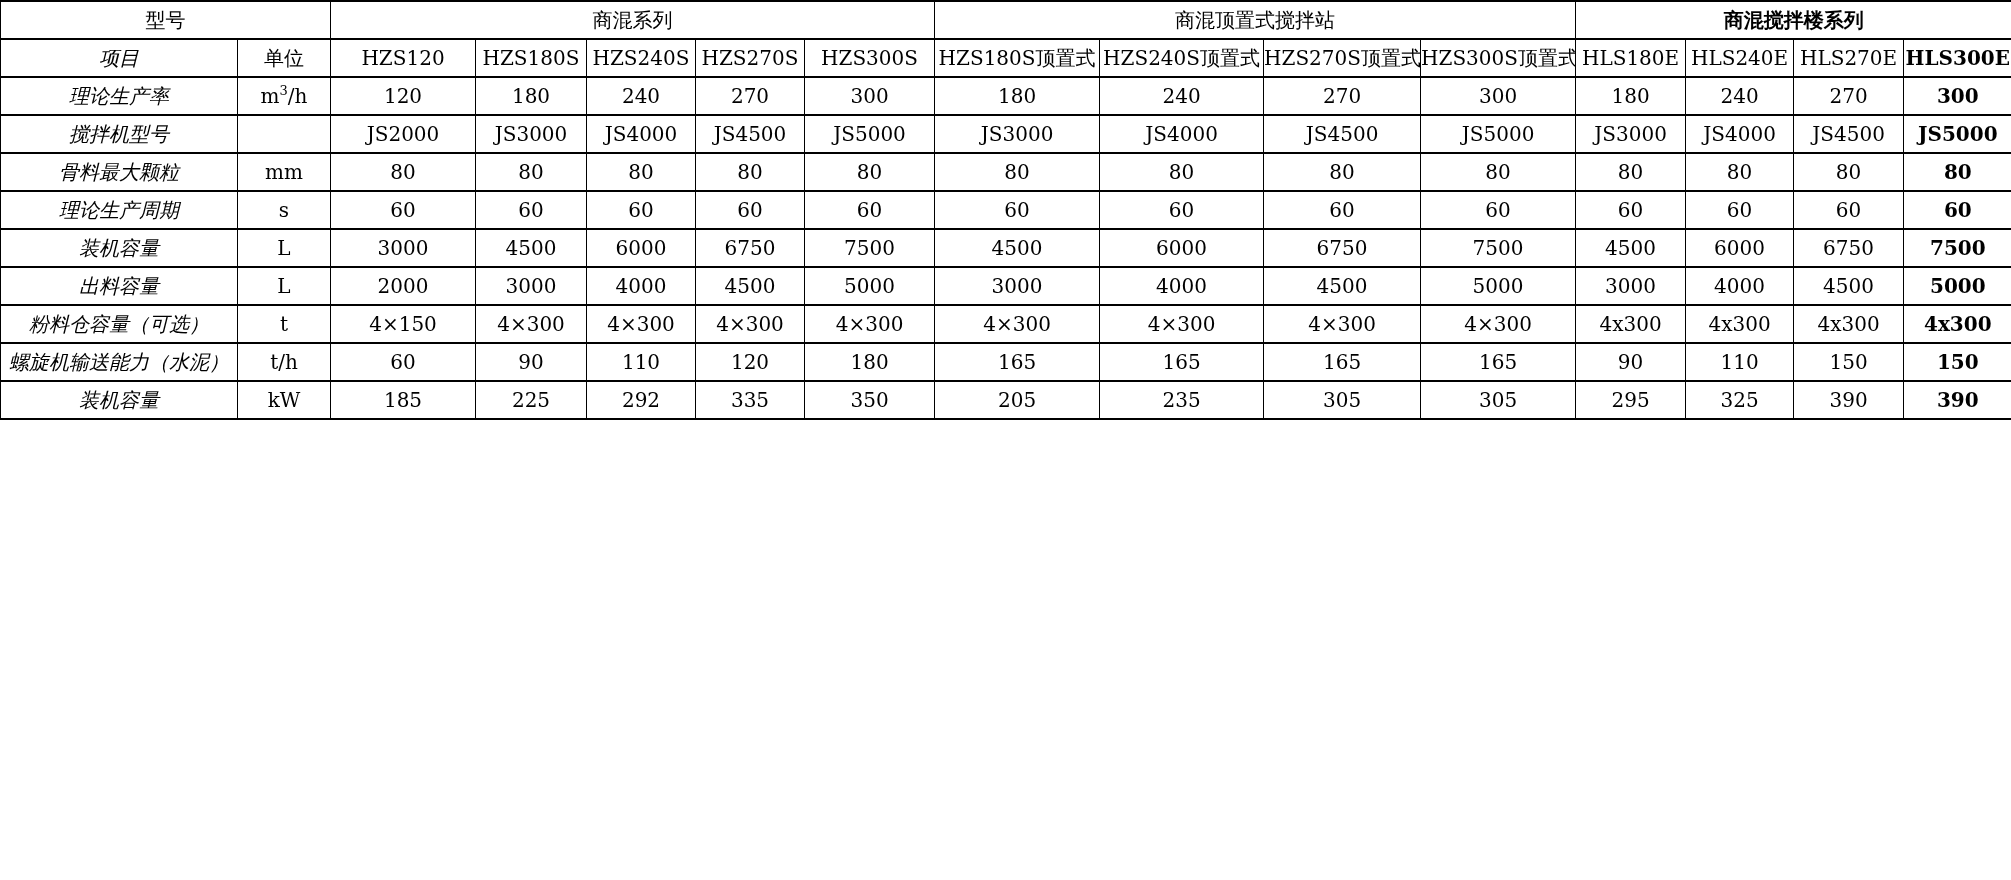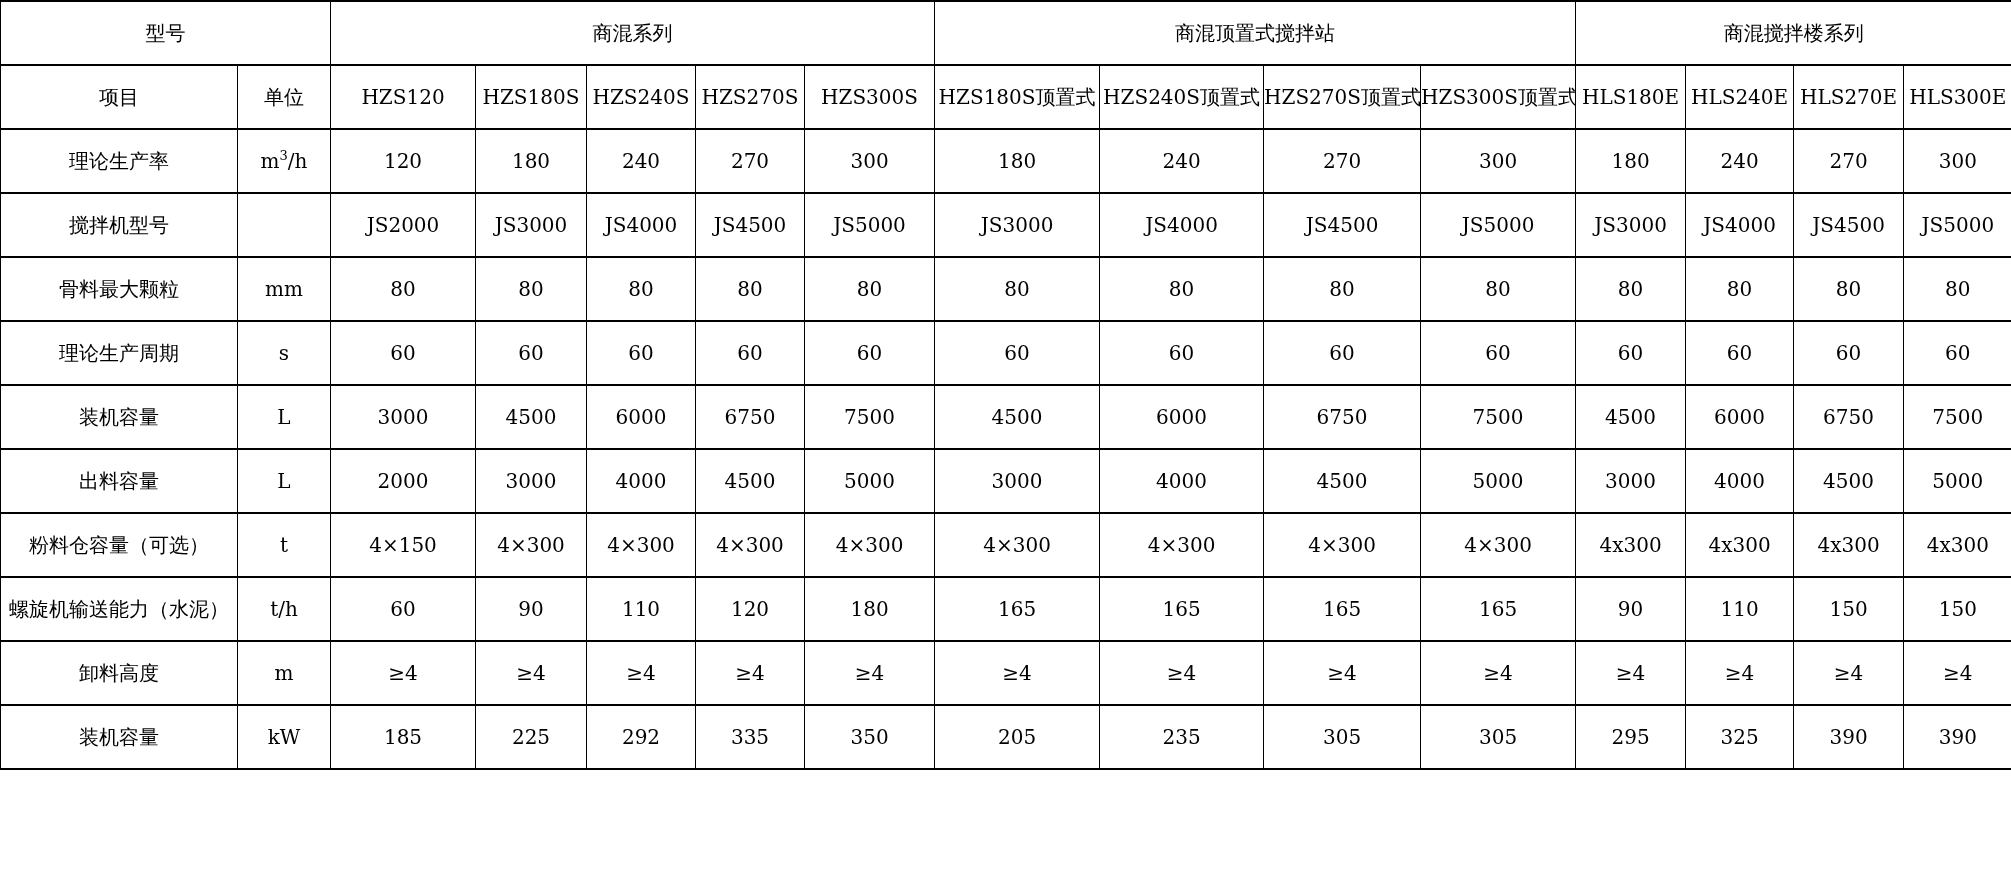--- a/index.html
+++ b/index.html
@@ -26,26 +26,26 @@
     padding: 0;
     text-align: center;
     vertical-align: middle;
     font-weight: normal;
     font-size: 20px;
     line-height: 1.1;
     overflow: hidden;
     white-space: nowrap;
     background: #ffffff;
   }
-  table.spec tr { height: 64px; }
-  table.spec td:last-child, table.spec th:last-child { border-right: none; }
+  table.spec tr { height: 38px; }
+  table.spec td:last-child, table.spec th:last-child { border-right: none; font-weight: bold; }
   .unit-cell { font-size: 19px; }
   .model-cell { font-size: 19px; letter-spacing: 0px; }
   .section-cell { font-size: 21px; }
-  .item-cell { font-size: 20px; }
+  .item-cell { font-size: 20px; font-style: italic; }
   sup.u3 { font-size: 13px; vertical-align: super; line-height: 0; }
 </style>
 </head>
 <body>
 
 <table class="spec">
   <colgroup>
       <col style="width: 237px;">
       <col style="width: 93px;">
       <col style="width: 145px;">
@@ -218,37 +218,20 @@
         <td>165</td>
         <td>165</td>
         <td>165</td>
         <td>165</td>
         <td>90</td>
         <td>110</td>
         <td>150</td>
         <td>150</td>
       </tr>
       <tr>
-        <td class="item-cell">卸料高度</td>
-        <td class="unit-cell">m</td>
-        <td>≥4</td>
-        <td>≥4</td>
-        <td>≥4</td>
-        <td>≥4</td>
-        <td>≥4</td>
-        <td>≥4</td>
-        <td>≥4</td>
-        <td>≥4</td>
-        <td>≥4</td>
-        <td>≥4</td>
-        <td>≥4</td>
-        <td>≥4</td>
-        <td>≥4</td>
-      </tr>
-      <tr>
         <td class="item-cell">装机容量</td>
         <td class="unit-cell">kW</td>
         <td>185</td>
         <td>225</td>
         <td>292</td>
         <td>335</td>
         <td>350</td>
         <td>205</td>
         <td>235</td>
         <td>305</td>

